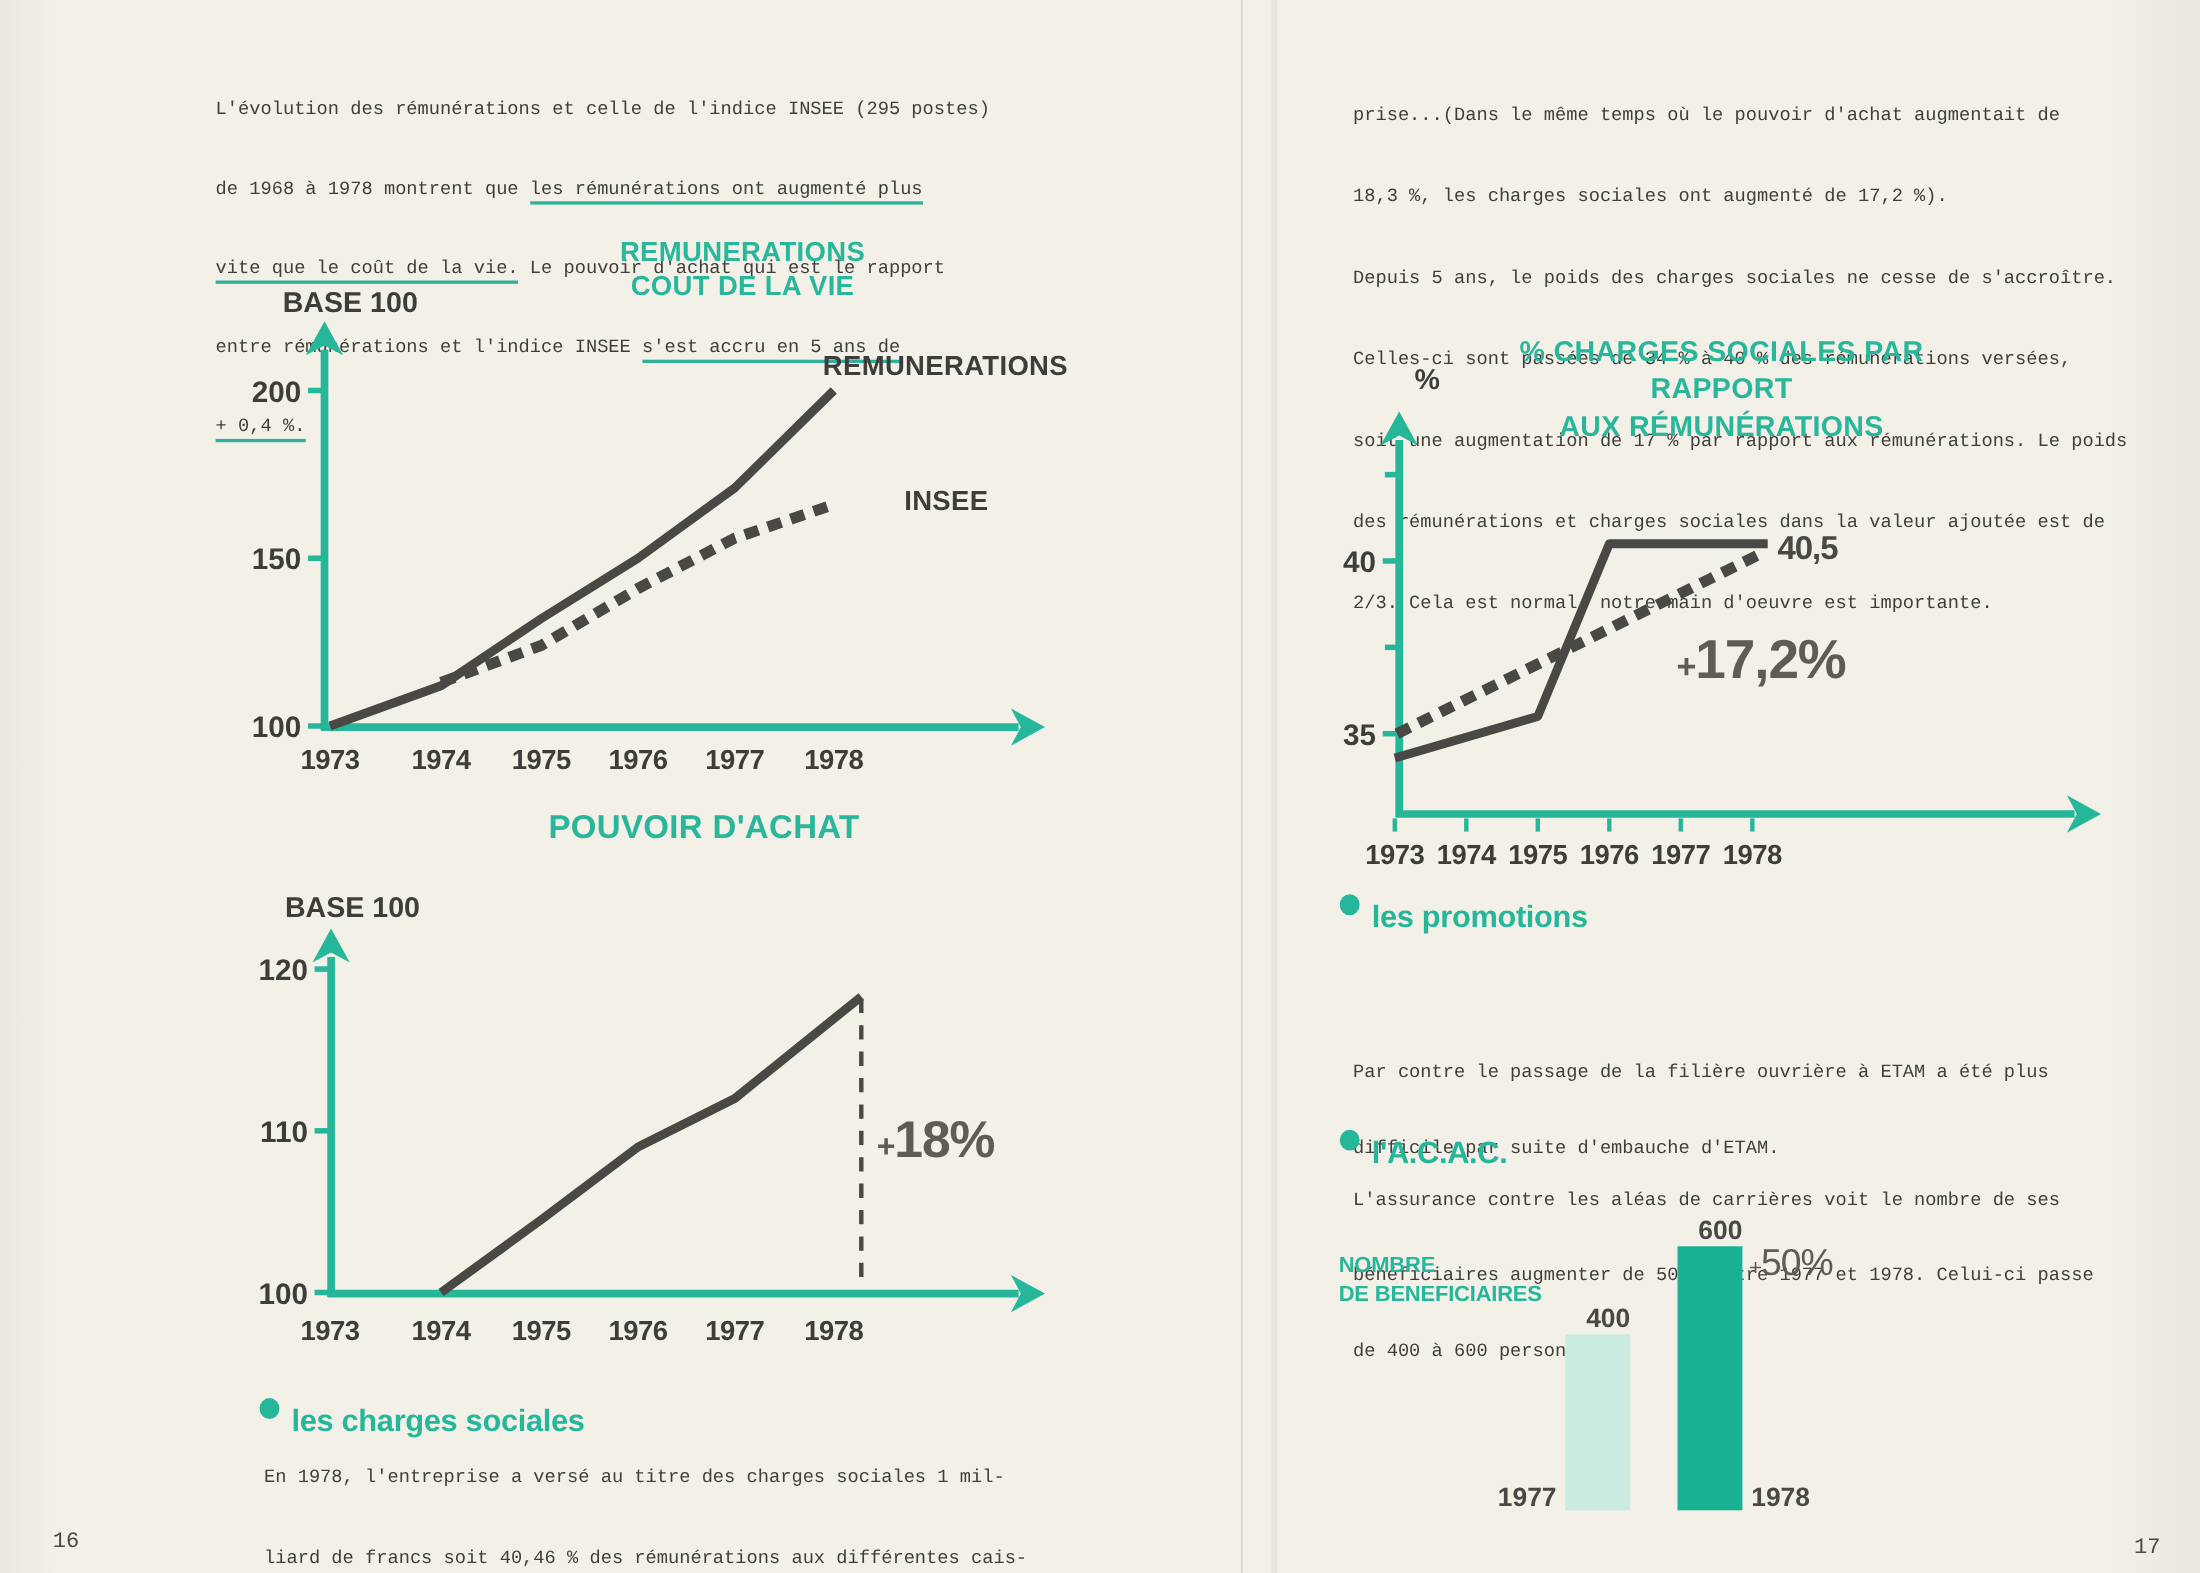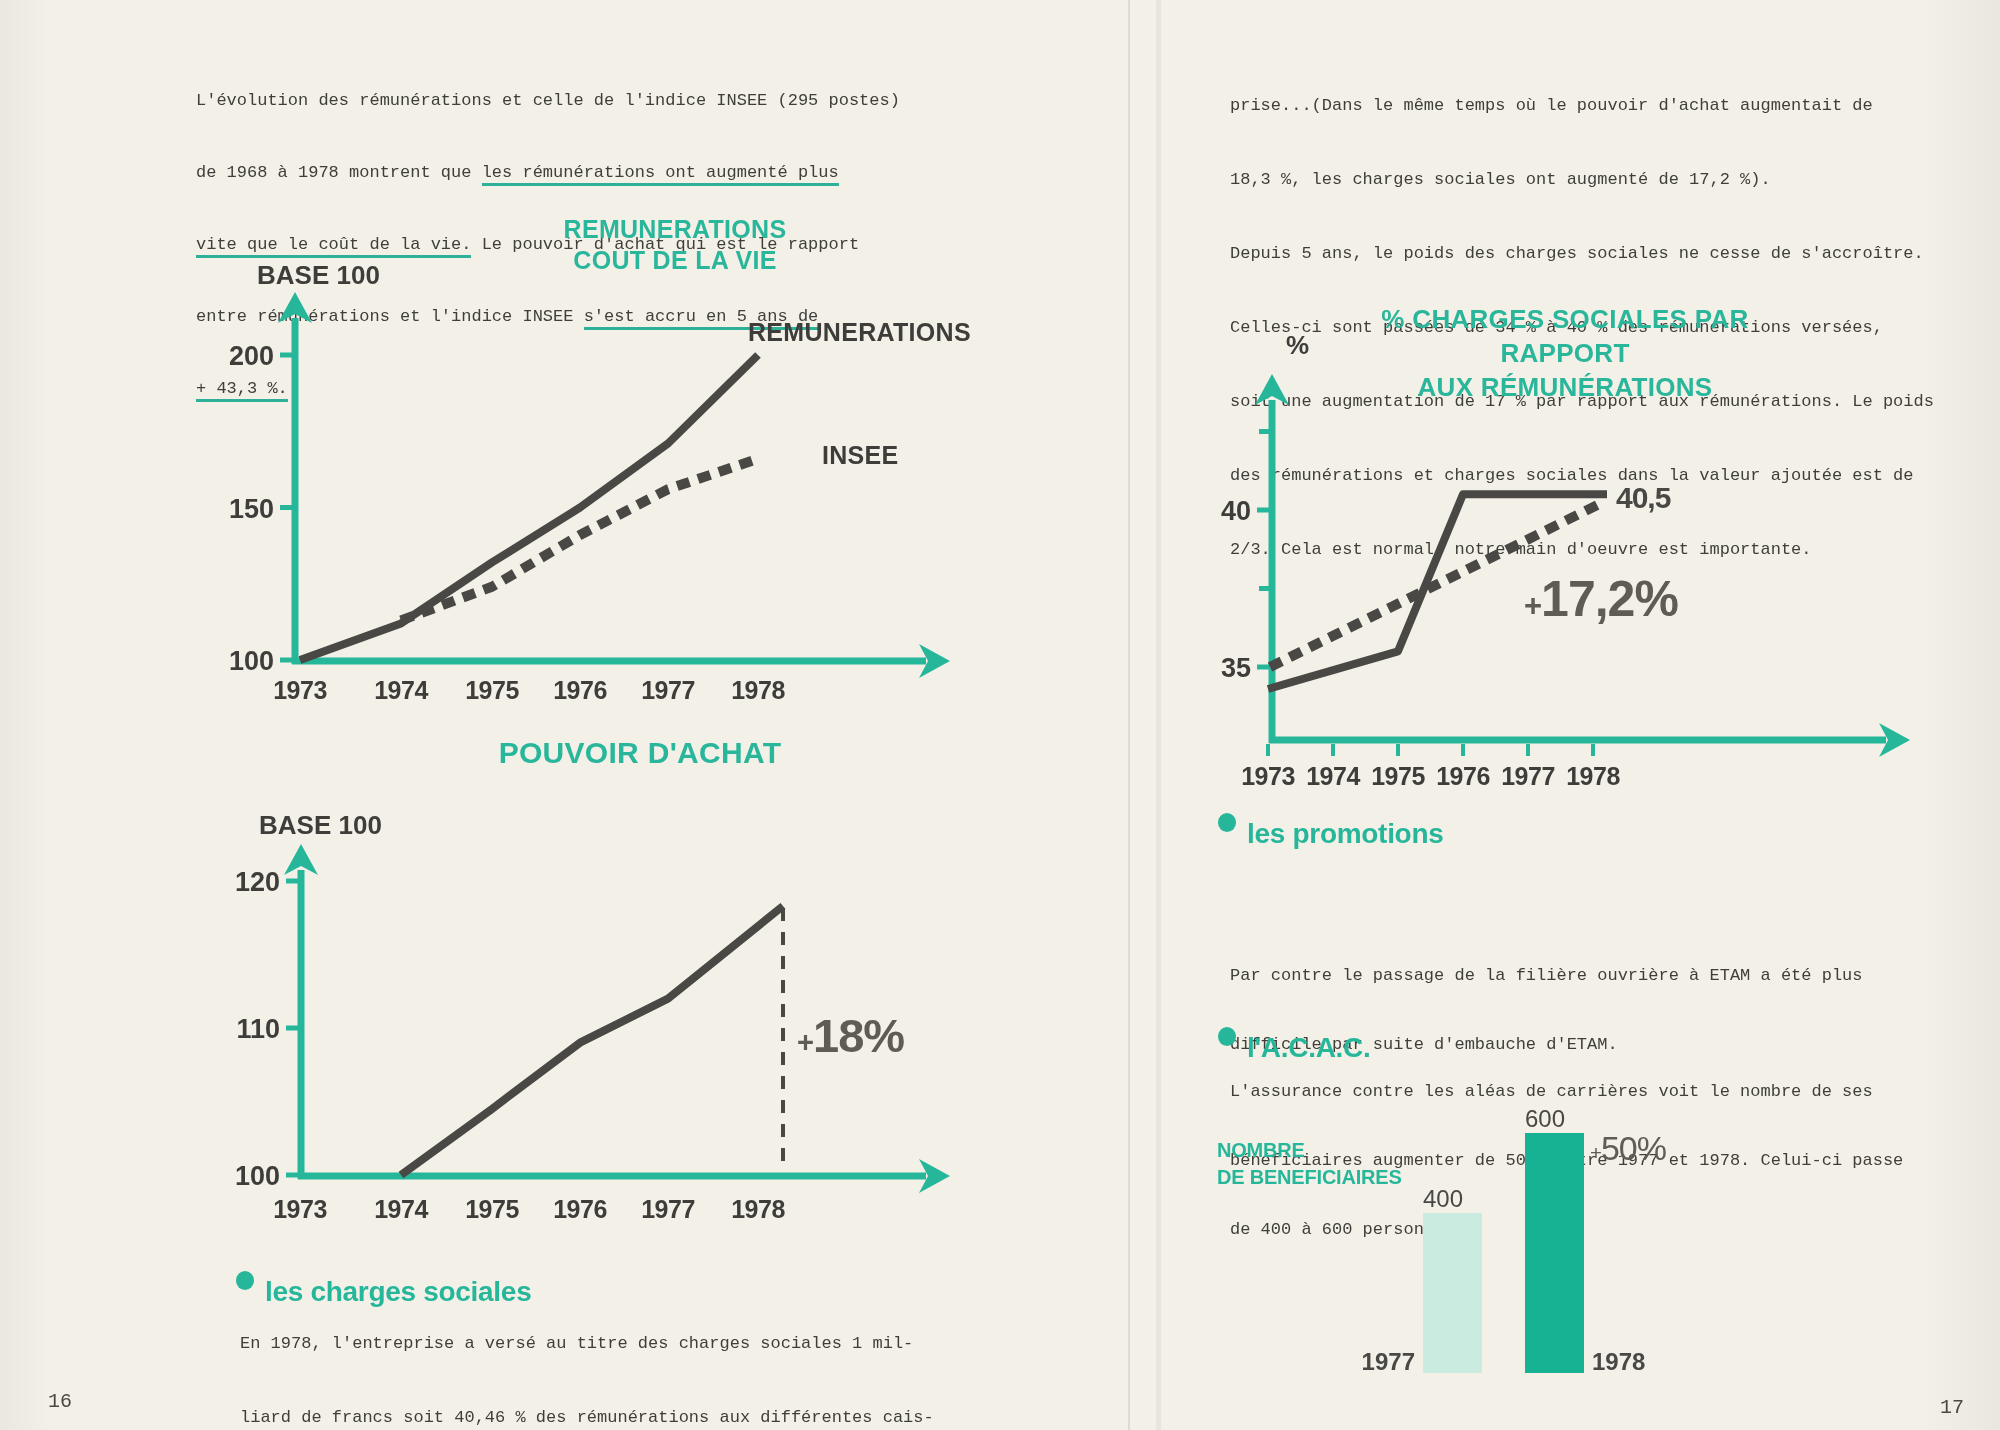--- a/index.html
+++ b/index.html
@@ -39,21 +39,21 @@
   #svg-c2{left:130px;top:715px;}
   #svg-c3{left:1180px;top:270px;}
 
   
   #barchart{position:absolute;left:1190px;top:1085px;width:760px;height:320px;}
   #bar-label{position:absolute;left:27px;top:52px;color:#26b79b;font-weight:bold;
              font-size:20px;line-height:27px;letter-spacing:-.2px;}
   .bar{position:absolute;width:59px;}
   #bar-1977{left:233px;background:#c9ebe0;}
   #bar-1978{left:335px;background:#16b293;}
-  .bar-val{position:absolute;width:59px;text-align:left;font-weight:normal;
+  .bar-val{position:absolute;width:59px;text-align:right;font-weight:bold;
            font-size:24px;color:#4a4845;}
   #val-1977{left:233px;top:100px;}
   #val-1978{left:335px;top:20px;}
   .bar-year{position:absolute;font-weight:bold;font-size:24px;color:#4a4845;}
   #year-1977{left:125px;width:100px;top:263px;text-align:right;}
   #year-1978{left:402px;top:263px;}
   #bar-ann{position:absolute;left:400px;top:44px;font-weight:normal;font-size:34px;
            color:#5f5b55;letter-spacing:-1px;}
   .sm-plus{font-size:.6em;}
 
@@ -68,21 +68,21 @@
 <div id="sheet">
   <div class="shade"></div>
   <div class="crease" id="crease-a"></div>
   <div class="crease" id="crease-b"></div>
 
   <div id="intro" class="mono">
     <div class="tline"><span>L'évolution des rémunérations et celle de l'indice INSEE (295 postes)</span></div>
     <div class="tline"><span>de 1968 à 1978 montrent que </span><span class="u">les rémunérations ont augmenté plus</span></div>
     <div class="tline"><span class="u">vite que le coût de la vie.</span><span> Le pouvoir d'achat qui est le rapport</span></div>
     <div class="tline"><span>entre rémunérations et l'indice INSEE </span><span class="u">s'est accru en 5 ans de</span></div>
-    <div class="tline"><span class="u">+ 43,3 %.</span></div>
+    <div class="tline"><span class="u">+ 0,4 %.</span></div>
   </div>
 
   <div class="chart-title" id="c1-title" style="left:510px;top:214px;width:330px;">
     <div>REMUNERATIONS</div>
     <div>COUT DE LA VIE</div>
   </div>
   <svg id="svg-c1" width="870" height="510" viewBox="130 200 870 510">
       <line x1="295" y1="318" x2="295" y2="664" stroke="#26b79b" stroke-width="7"></line>
       <polygon points="278,323 295,292 312,323 295,314" fill="#26b79b"></polygon>
       <line x1="292" y1="661" x2="926" y2="661" stroke="#26b79b" stroke-width="7"></line>

